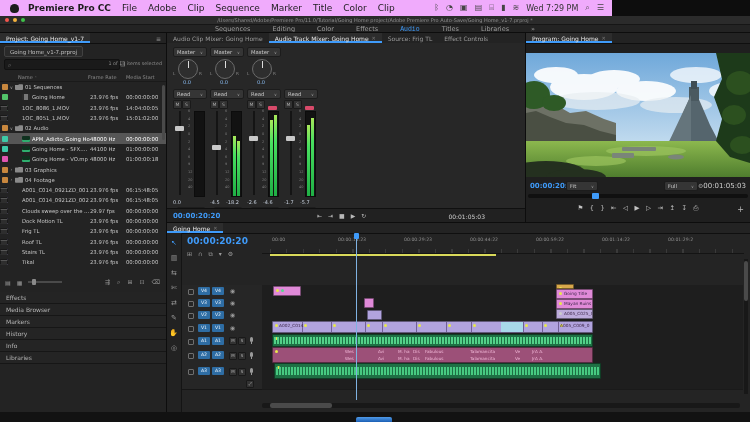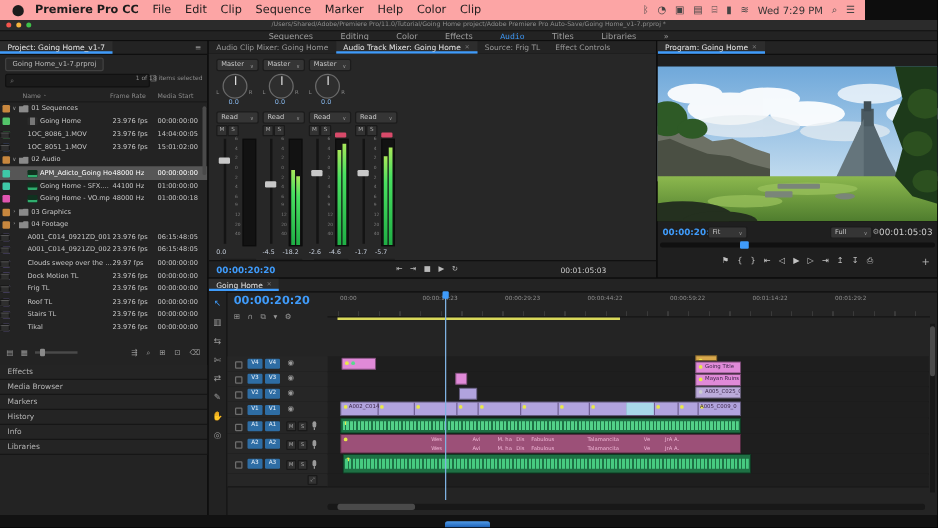--- a/index.html
+++ b/index.html
@@ -1,19 +1,19 @@
 <!DOCTYPE html>
 <html><head>
 <meta charset="utf-8">
 <style>
   html,body{margin:0;padding:0;background:#000;}
   body{width:750px;height:422px;overflow:hidden;font-family:"DejaVu Sans",sans-serif;-webkit-font-smoothing:antialiased;}
   #app{position:relative;width:750px;height:422px;background:#0d0d0d;}
   
-  #menu-bar{position:absolute;left:0;top:0;width:692px;height:16px;background:#fca5a5;display:flex;align-items:center;font-size:9px;color:#1c1c1c;}
+  #menu-bar{position:absolute;left:0;top:0;width:612px;height:16px;background:#f0abfc;display:flex;align-items:center;font-size:9px;color:#1c1c1c;}
   #apple-logo{width:9px;height:9px;background:#1c1c1c;border-radius:50% 50% 45% 45%;margin:0 9px 0 10px;}
   .mitem{margin-right:11px;white-space:nowrap;}
   .mapp{font-weight:bold;margin-right:11px;}
   #menu-right{margin-left:auto;display:flex;align-items:center;gap:7px;padding-right:8px;color:#333;font-size:8px;}
   .sico{font-size:8px;color:#444;}
   
   #title-bar{position:absolute;left:0;top:16px;width:750px;height:8px;background:#2b2b2b;border-bottom:1px solid #161616;}
   .tl{position:absolute;top:2px;width:4px;height:4px;border-radius:50%;}
   #title-text{position:absolute;left:120px;right:120px;top:1px;text-align:center;font-size:5px;color:#8e8e8e;white-space:nowrap;overflow:hidden;}
   
@@ -120,25 +120,25 @@
 </head>
 <body>
 
 <div id="app">
 
   <div id="menu-bar">
     <div id="apple-logo"></div>
     <div class="mapp">Premiere Pro CC</div>
     <div id="menu-items" style="display:flex;">
         <div class="mitem">File</div>
-        <div class="mitem">Edit</div>
+        <div class="mitem">Adobe</div>
         <div class="mitem">Clip</div>
         <div class="mitem">Sequence</div>
         <div class="mitem">Marker</div>
-        <div class="mitem">Help</div>
+        <div class="mitem">Title</div>
         <div class="mitem">Color</div>
         <div class="mitem">Clip</div>
       </div>
     <div id="menu-right">
       <span id="menu-status-icons" style="display:flex;gap:7px;">
           <div class="sico">ᛒ</div>
           <div class="sico">◔</div>
           <div class="sico">▣</div>
           <div class="sico">▤</div>
           <div class="sico">⌸</div>

